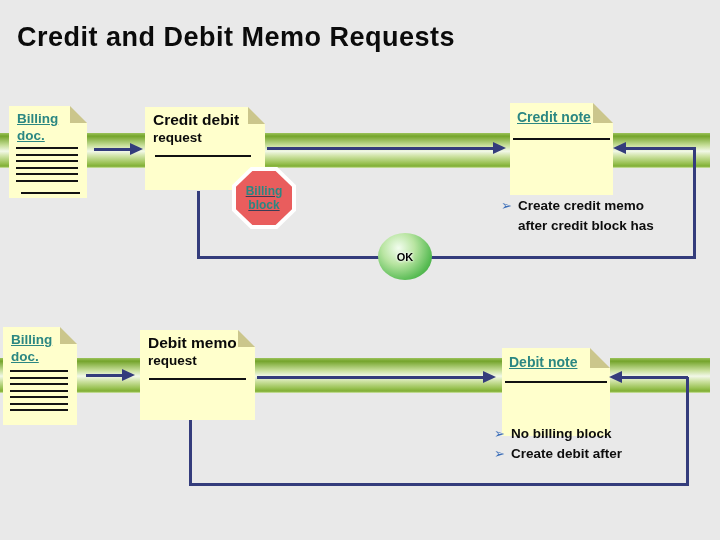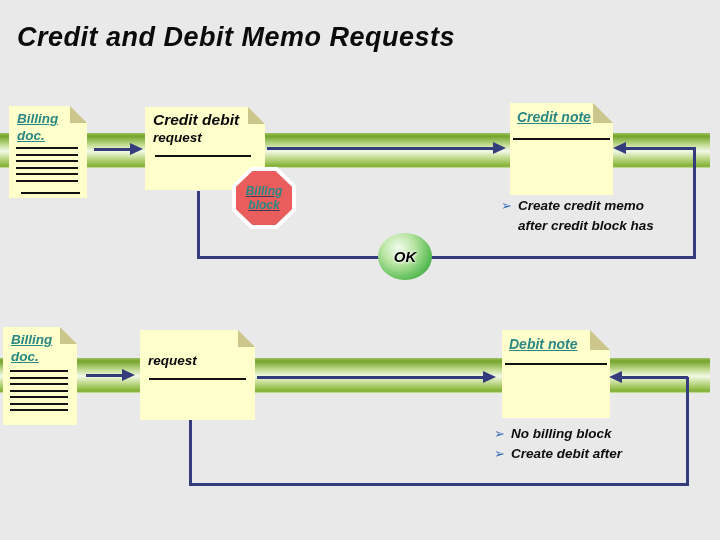--- a/index.html
+++ b/index.html
@@ -1,21 +1,21 @@
 <!DOCTYPE html>
 <html style="--background: #e9e9e9; --note-yellow: #ffffcc; --accent-teal: #2b8782; --navy: #343c7c; --stop-red: #e95d5d; --bar-green: #7fae33; --ok-green: #2d9431;"><head>
 <meta charset="utf-8">
 <style>
   :root{
     --background:#e9e9e9; --note-yellow:#ffffcc; --accent-teal:#2b8782;
     --navy:#343c7c; --stop-red:#e95d5d; --bar-green:#7fae33; --ok-green:#2d9431;
   }
   *{box-sizing:border-box;}
   body{margin:0;background:var(--background);font-family:"Liberation Sans","DejaVu Sans",sans-serif;}
-  .slide{position:relative;width:720px;height:540px;background:var(--background);overflow:hidden;font-style:italic;}
+  .slide{position:relative;width:720px;height:540px;background:var(--background);overflow:hidden;}
 
   .page-title{position:absolute;left:17px;top:22px;font-size:27px;font-weight:bold;color:#0b0b0b;letter-spacing:.5px;white-space:nowrap;}
 
   .bar{position:absolute;left:0;width:710px;height:35px;z-index:1;
     background:linear-gradient(180deg,#9cc35c 0%,#74a42b 9%,#c9e09c 36%,#f2f8e8 52%,#cfe3a5 66%,#9ac254 86%,#7fae33 95%,#d6e9af 100%);}
 
   .note{position:absolute;background:var(--note-yellow);z-index:3;}
   .fold{position:absolute;top:0;right:0;width:17px;height:17px;
     background:linear-gradient(to bottom left,var(--background) 0 48%,#cbc68c 52% 100%);}
   .note-title{color:var(--accent-teal);font-weight:bold;text-decoration:underline;}
@@ -33,21 +33,21 @@
 
   .octagon{position:absolute;z-index:5;display:flex;align-items:center;justify-content:center;
     clip-path:polygon(29.3% 0,70.7% 0,100% 29.3%,100% 70.7%,70.7% 100%,29.3% 100%,0 70.7%,0 29.3%);}
   .octagon-outer{background:#fff;}
   .octagon-inner{position:absolute;left:4px;top:4px;right:4px;bottom:4px;background:var(--stop-red);
     display:flex;flex-direction:column;align-items:center;justify-content:center;}
   .octagon-label{color:var(--accent-teal);font-weight:bold;font-size:12px;line-height:14.5px;text-decoration:underline;text-decoration-color:#3d3d55;text-align:center;}
 
   .ok-badge{position:absolute;z-index:5;border-radius:50%;display:flex;align-items:center;justify-content:center;
     background:radial-gradient(circle at 38% 32%,#f2fdef 0%,#b9e5a2 35%,#57bb53 72%,var(--ok-green) 100%);
-    font-weight:bold;font-size:15px;color:#000;text-shadow:0 0 3px #fff,0 0 3px #fff;}
+    font-weight:bold;font-size:11px;color:#000;text-shadow:0 0 3px #fff,0 0 3px #fff;}
 
   .bullets{position:absolute;z-index:3;}
   .bullet-row{display:flex;line-height:19.5px;}
   .bullet-glyph{width:17px;color:#3a6db8;font-size:13px;font-weight:bold;flex:none;}
   .bullet-text{font-size:13.5px;font-weight:bold;color:#0d0d0d;white-space:nowrap;text-align:right;}
 
   .req-title{position:absolute;left:8px;top:4px;font-size:15.5px;font-weight:bold;color:#0a0a0a;white-space:nowrap;}
   .req-sub{position:absolute;left:8px;top:23px;font-size:13.5px;font-weight:bold;color:#0a0a0a;}
   .result-title{position:absolute;left:7px;top:6px;font-size:14px;white-space:nowrap;}
 </style>
@@ -152,28 +152,29 @@
         <div class="rule"></div>
         <div class="rule"></div>
     </div>
   </div>
 
   <div class="arrow-shaft" style="left:86px;top:374px;width:38px;"></div>
   <div class="ah ah-right" style="left:122px;top:369px;"></div>
 
   <div class="note" style="left:140px;top:330px;width:115px;height:90px;">
     <div class="fold"></div>
+    <div class="req-title">Debit memo</div>
     <div class="req-sub">request</div>
     <div class="note-underline" style="left:9px;width:97px;top:48px;"></div>
   </div>
 
   <div class="arrow-shaft" style="left:257px;top:376px;width:228px;"></div>
   <div class="ah ah-right" style="left:483px;top:371px;"></div>
 
-  <div class="note" style="left:502px;top:330px;width:108px;height:88px;">
+  <div class="note" style="left:502px;top:348px;width:108px;height:88px;">
     <div class="fold" style="width:20px;height:20px;"></div>
     <div class="note-title result-title">Debit note</div>
     <div class="note-underline" style="left:3px;right:3px;top:33px;"></div>
   </div>
 
   <div class="bullets" style="left:494px;top:424px;">
     <div class="bullet-row">
       <span class="bullet-glyph">➢</span>
       <span class="bullet-text">No billing block</span>
     </div>

